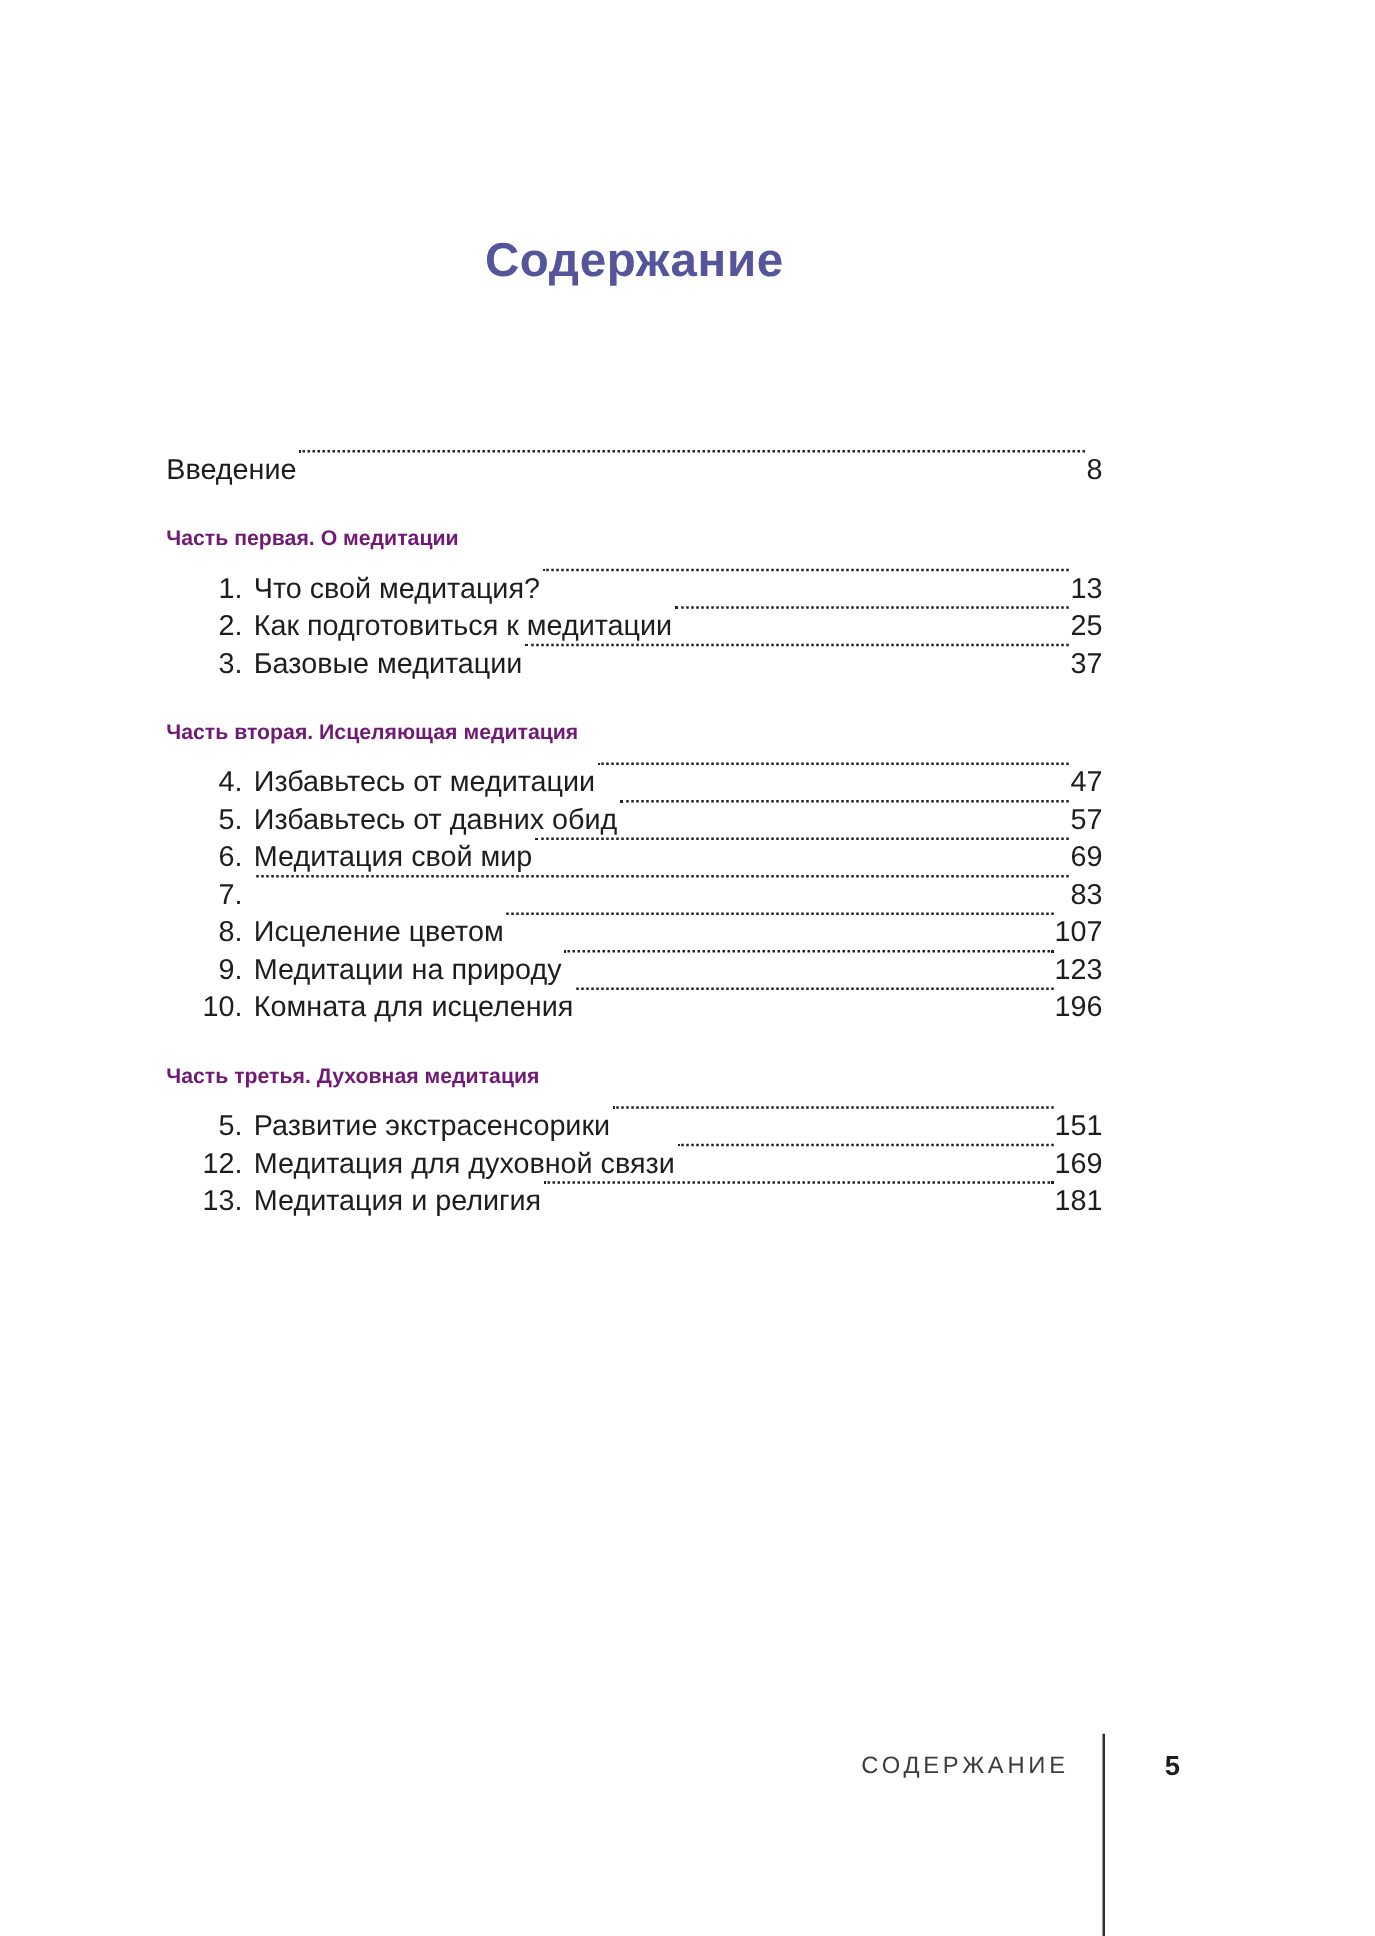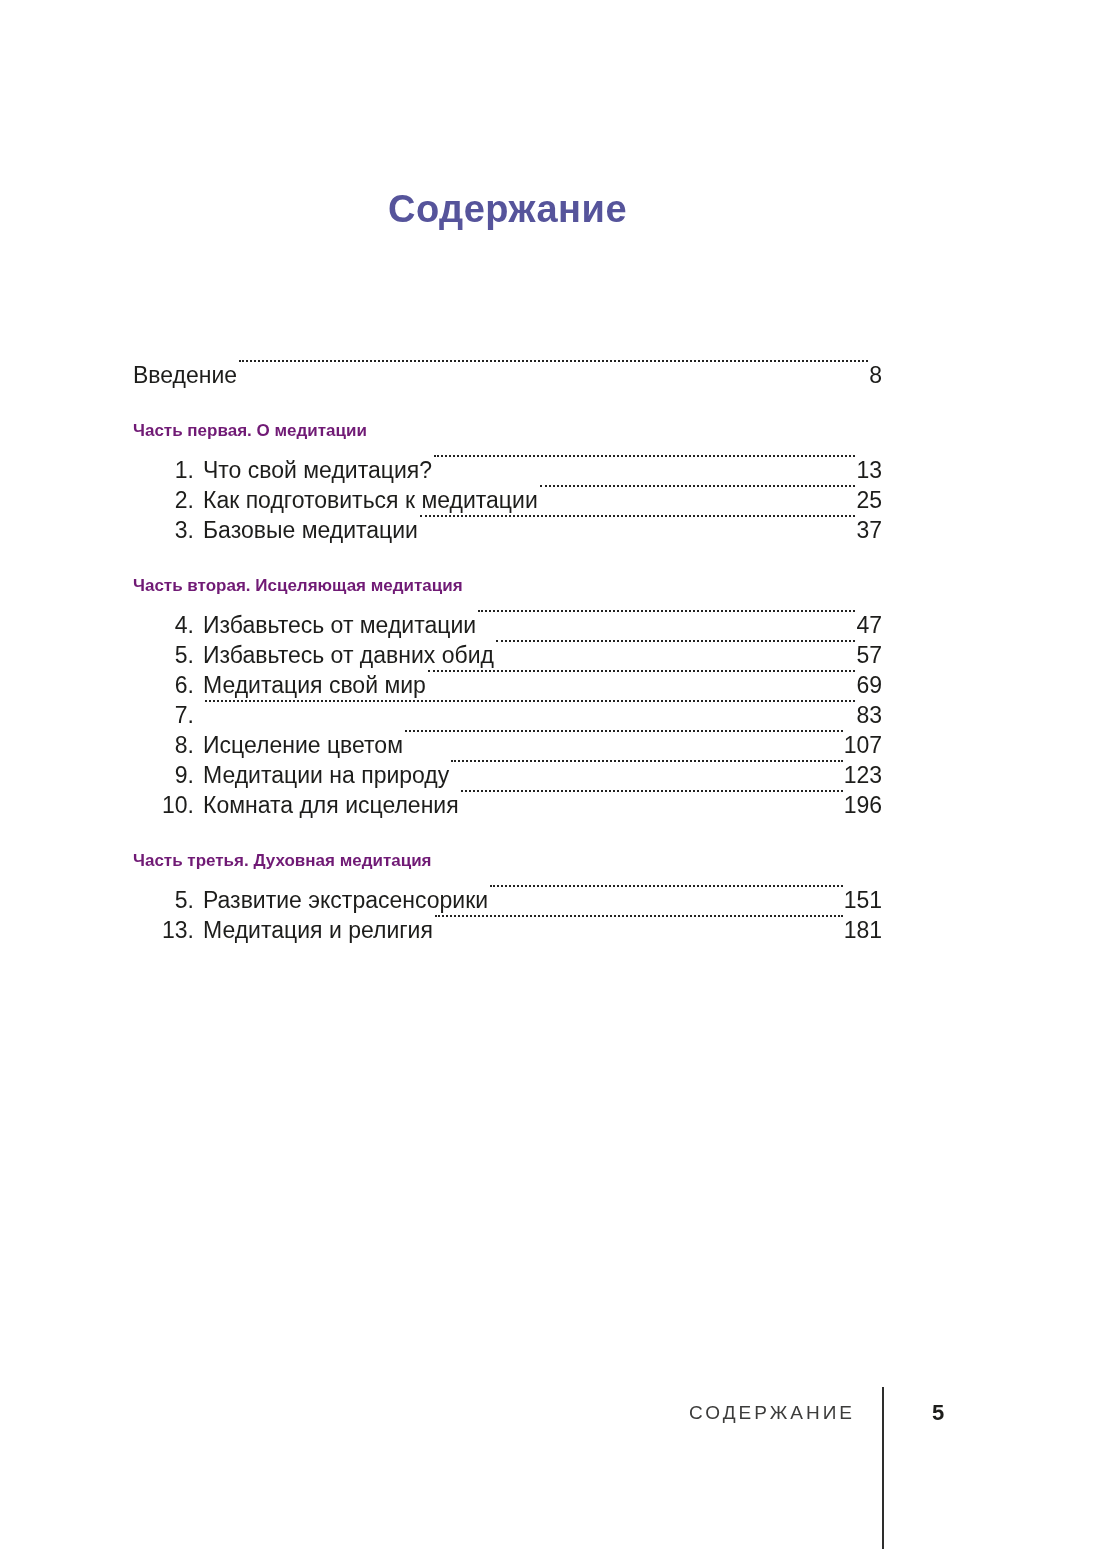--- a/index.html
+++ b/index.html
@@ -181,20 +181,26 @@
 
     <h2 class="section-heading">Часть третья. Духовная медитация</h2>
 
     <div class="row">
       <span class="num">5.</span>
       <span class="entry-title">Развитие экстрасенсорики</span>
       <span class="leader"></span>
       <span class="entry-page">151</span>
     </div>
     <div class="row">
+      <span class="num">12.</span>
+      <span class="entry-title">Медитация для духовной связи</span>
+      <span class="leader"></span>
+      <span class="entry-page">169</span>
+    </div>
+    <div class="row">
       <span class="num">13.</span>
       <span class="entry-title">Медитация и религия</span>
       <span class="leader"></span>
       <span class="entry-page">181</span>
     </div>
 
   </div>
 </div>
 
 <div class="footer-label">СОДЕРЖАНИЕ</div>

